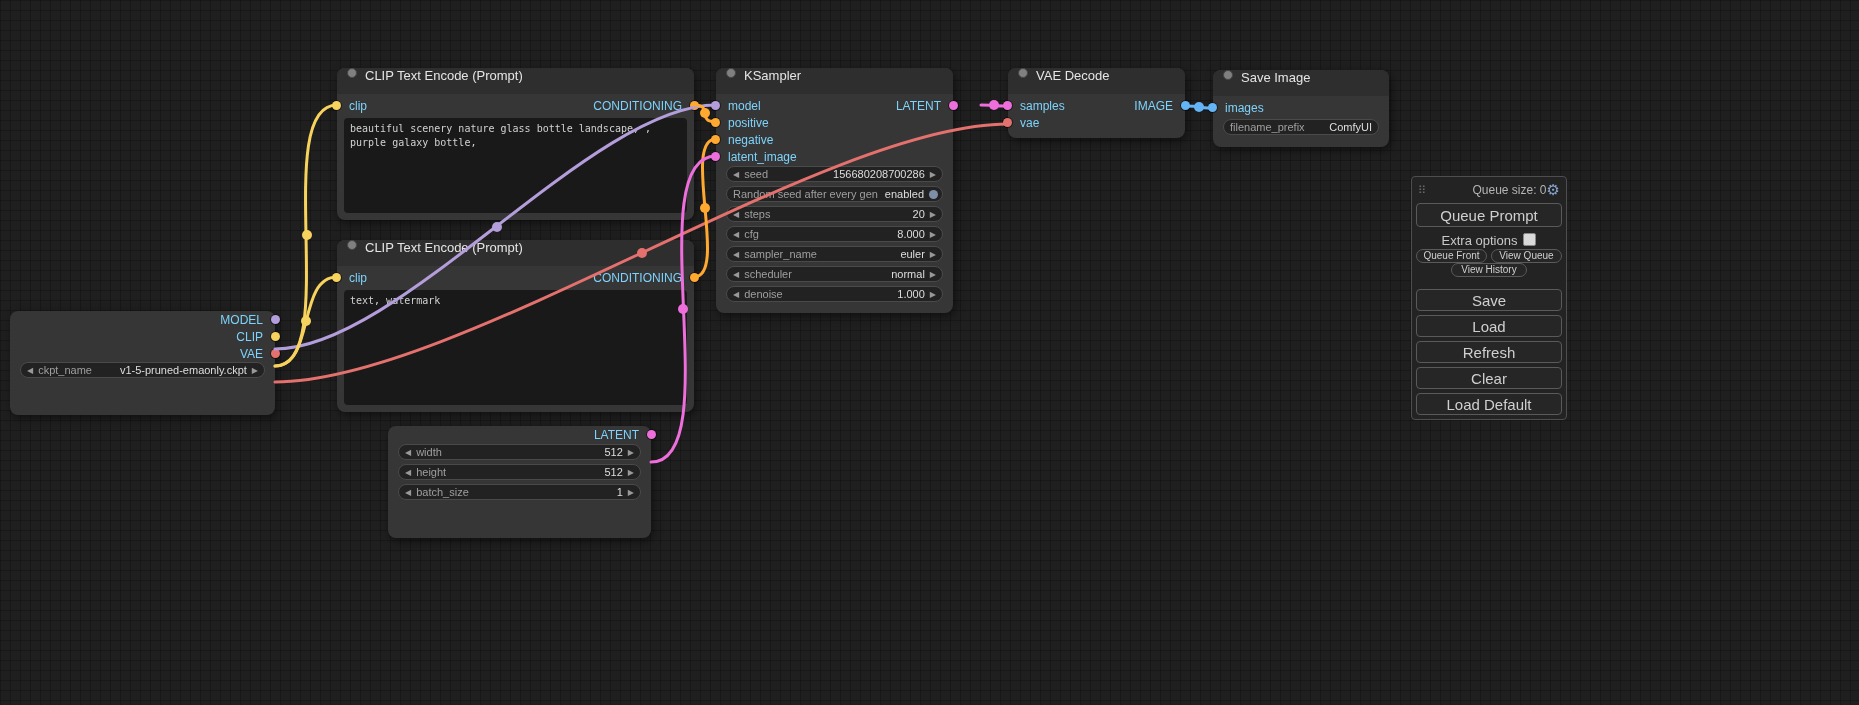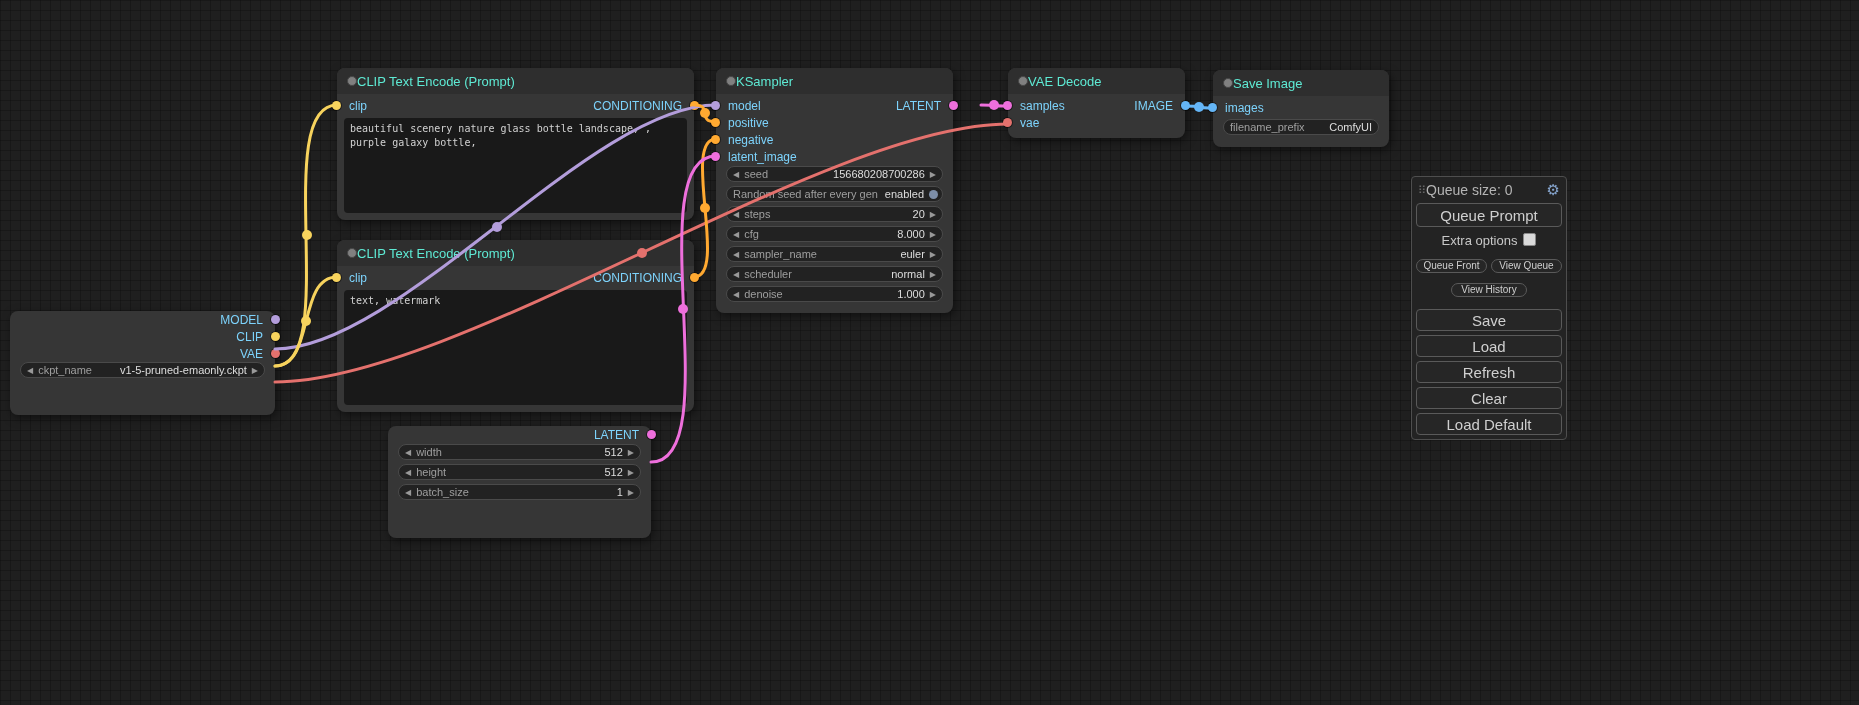--- a/index.html
+++ b/index.html
@@ -13,22 +13,22 @@
     font-family:"Liberation Sans",sans-serif;
   }
 
   
   .node{
     position:absolute;background:#363636;border-radius:8px;z-index:10;
     box-shadow:2px 3px 10px rgba(0,0,0,0.5);box-sizing:border-box;
   }
   .node-title{
     height:26px;background:#2e2e2e;border-radius:8px 8px 0 0;
-    display:flex;align-items:center;padding:0 10px;margin-bottom:3px;
-    color:#5eead4;font-size:13px;white-space:nowrap;
+    display:flex;align-items:flex-start;gap:8px;padding:0 10px;margin-bottom:3px;
+    color:#e5e5e5;font-size:13px;white-space:nowrap;
   }
   .title-dot{
     width:8px;height:8px;border-radius:50%;background:#808080;
     border:1px solid #474747;flex:0 0 auto;
   }
   .slot-row{
     position:relative;height:17px;display:flex;align-items:center;
     padding:0 12px;font-size:12px;color:#7dd3fc;white-space:nowrap;
   }
   .slot-row.out-row{justify-content:flex-end;}
@@ -62,35 +62,35 @@
   .wires path{fill:none;stroke-width:3;stroke-linecap:round;}
 
   
   .menu{
     position:absolute;left:1411px;top:176px;width:156px;z-index:100;
     background:#232323;border:1px solid #4e4e4e;border-radius:4px;
     padding:4px;box-sizing:border-box;
   }
   .menu-header{display:flex;align-items:center;height:18px;padding:0 2px;}
   .drag{font-family:"DejaVu Sans",sans-serif;font-size:11px;color:#666;cursor:grab;}
-  .qsize{flex:1;text-align:left;font-size:14px;color:#b4b4b4;}
+  .qsize{flex:1;text-align:right;font-size:12px;color:#b4b4b4;}
   .gear{font-family:"DejaVu Sans",sans-serif;font-size:15px;line-height:15px;cursor:pointer;}
   .btn{
     display:block;width:100%;background:#262626;border:1px solid #5a5a5a;
     border-radius:4px;color:#cfcfcf;font-family:"Liberation Sans",sans-serif;
     font-size:15px;height:22px;line-height:19px;text-align:center;cursor:pointer;
     margin-top:4px;padding:0;box-sizing:border-box;
   }
   .btn.big{height:24px;line-height:21px;}
   .extra-row{
     display:flex;align-items:flex-start;justify-content:center;gap:6px;
     margin-top:6px;height:16px;font-size:13px;color:#c8c8c8;
   }
   .checkbox{width:11px;height:11px;background:#d9d9d9;border-radius:2px;border:1px solid #888;}
-  .small-row{display:flex;gap:4px;margin-top:10px;justify-content:center;}
+  .small-row{display:flex;gap:4px;margin-top:0;justify-content:center;}
   .btn.small{font-size:10px;height:14px;line-height:12px;border-radius:8px;margin-top:0;flex:1;}
   .btn.small.history{flex:0 0 76px;}
   .menu-gap{height:8px;}
 </style>
 </head>
 <body>
 
 <div class="node" style="left:10px;top:311px;width:265px;height:104px">
   <div class="slot-row out-row">
     <span>MODEL</span>

